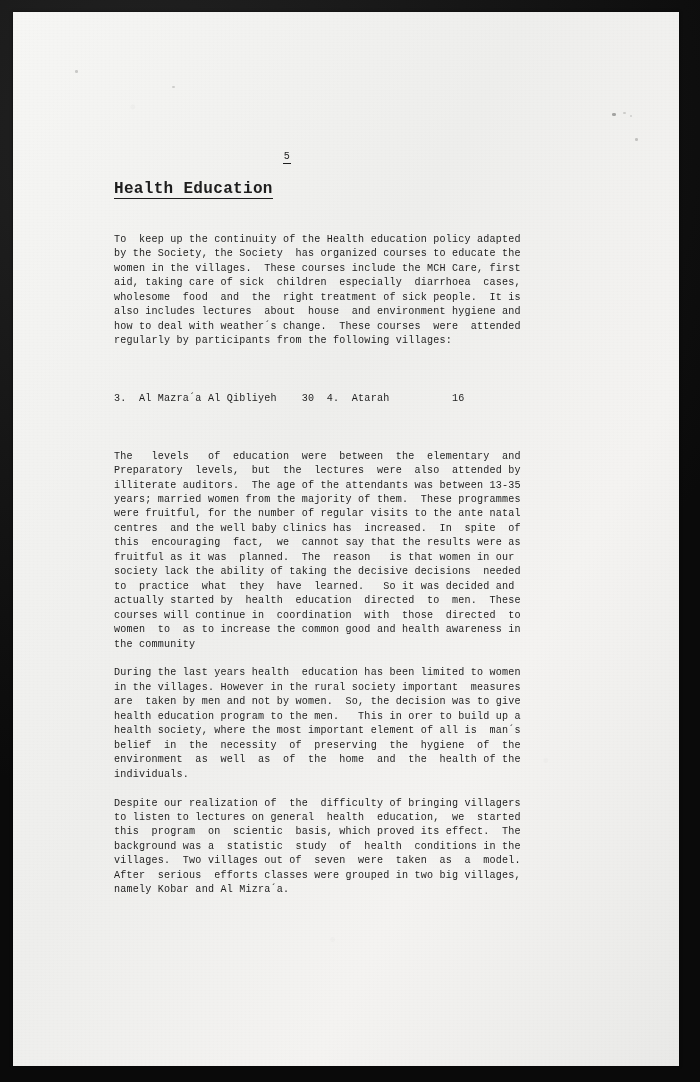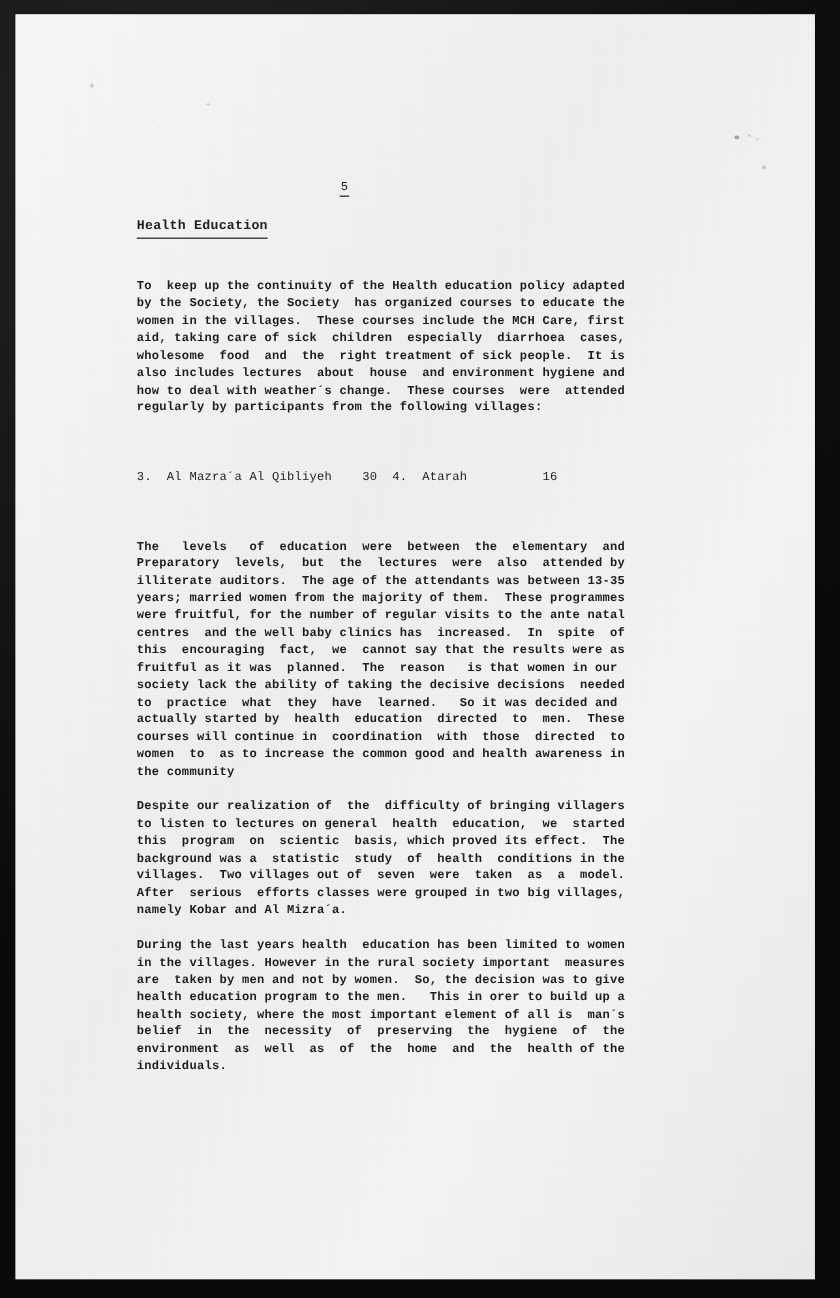--- a/index.html
+++ b/index.html
@@ -90,33 +90,32 @@
     margin: 0 0 18px 0;
     padding-right: 96px;
   }
   .page-number span {
     border-bottom: 1px solid #1d1d1d;
     padding: 0 1px 1px 1px;
   }
 
   .section-heading {
     font-weight: bold;
-    font-size: 11px;
+    font-size: 16px;
     margin: 0 0 18px 0;
     display: inline-block;
     border-bottom: 1.4px solid #1d1d1d;
     padding-bottom: 1px;
     letter-spacing: 0.02em;
   }
   .heading-row { margin: 0 0 16px 0; }
 
   p.para {
     margin: 0 0 14.45px 0;
     white-space: pre-wrap;
-    font-weight: bold;
   }
   p.para:last-child { margin-bottom: 0; }
 
   .village-list {
     margin: 0 0 14.45px 0;
     white-space: pre;
   }
   .village-row { display: block; }
 </style>
 </head>
@@ -164,31 +163,31 @@
 centres  and the well baby clinics has  increased.  In  spite  of
 this  encouraging  fact,  we  cannot say that the results were as
 fruitful as it was  planned.  The  reason   is that women in our
 society lack the ability of taking the decisive decisions  needed
 to  practice  what  they  have  learned.   So it was decided and
 actually started by  health  education  directed  to  men.  These
 courses will continue in  coordination  with  those  directed  to
 women  to  as to increase the common good and health awareness in
 the community</p>
 
-    <p class="para">Despite our realization of  the  difficulty of bringing villagers
-to listen to lectures on general  health  education,  we  started
-this  program  on  scientic  basis, which proved its effect.  The
-background was a  statistic  study  of  health  conditions in the
-villages.  Two villages out of  seven  were  taken  as  a  model.
-After  serious  efforts classes were grouped in two big villages,
-namely Kobar and Al Mizra´a.</p>
-
     <p class="para">During the last years health  education has been limited to women
 in the villages. However in the rural society important  measures
 are  taken by men and not by women.  So, the decision was to give
 health education program to the men.   This in orer to build up a
 health society, where the most important element of all is  man´s
 belief  in  the  necessity  of  preserving  the  hygiene  of  the
 environment  as  well  as  of  the  home  and  the  health of the
 individuals.</p>
 
+    <p class="para">Despite our realization of  the  difficulty of bringing villagers
+to listen to lectures on general  health  education,  we  started
+this  program  on  scientic  basis, which proved its effect.  The
+background was a  statistic  study  of  health  conditions in the
+villages.  Two villages out of  seven  were  taken  as  a  model.
+After  serious  efforts classes were grouped in two big villages,
+namely Kobar and Al Mizra´a.</p>
+
   </div>
 </div>
 
 </body></html>

